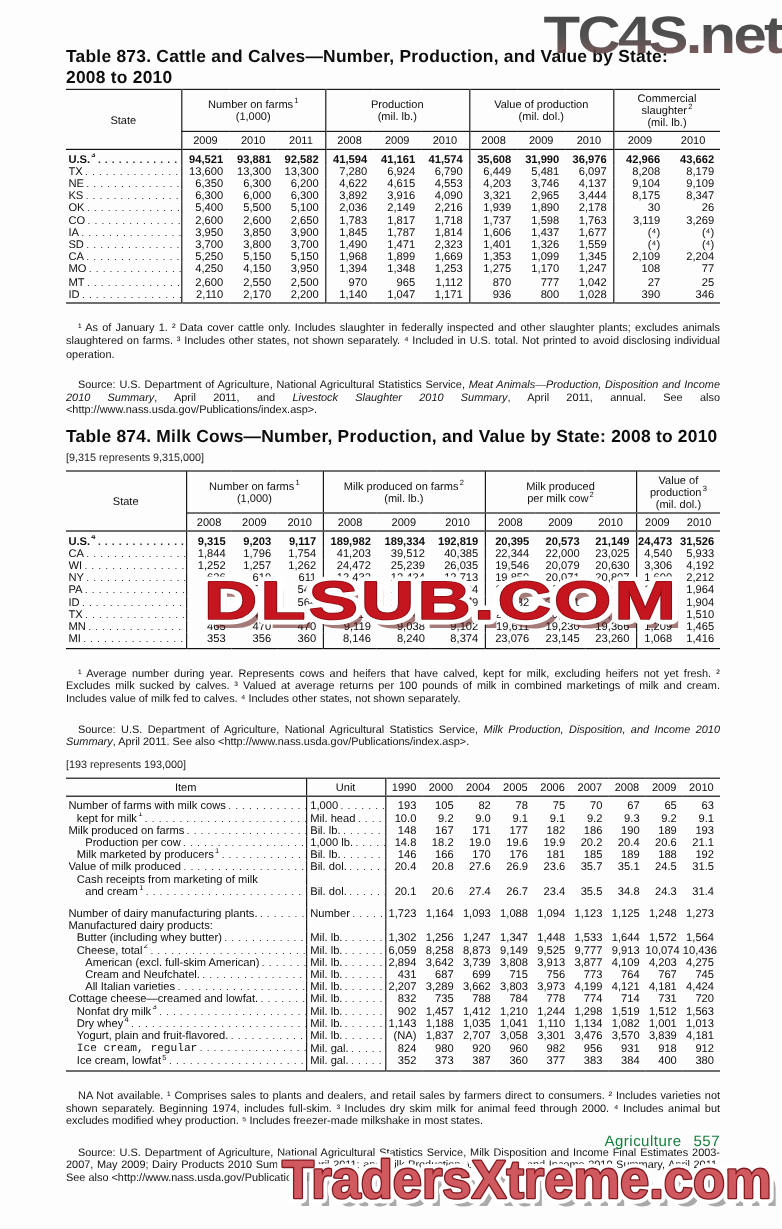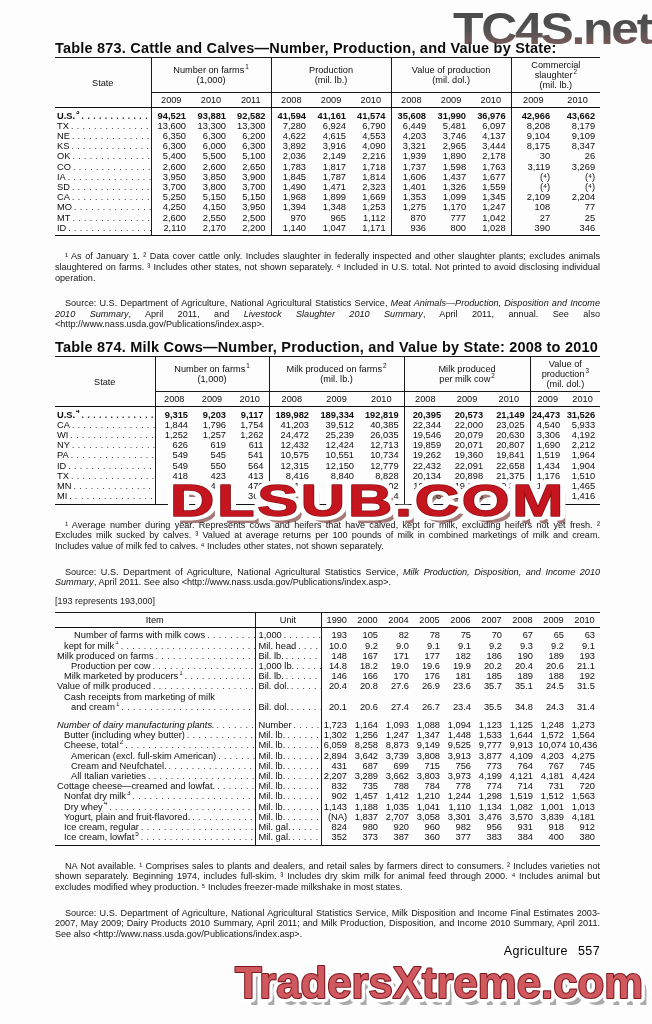--- a/index.html
+++ b/index.html
@@ -29,34 +29,35 @@
         letter-spacing:.5px;padding-left:2px;}
   td.state,td.item{padding-left:2px;overflow:hidden;}
   td.unit{overflow:hidden;padding-left:3px;}
   tr.sp td{height:8px;}
   sup{font-size:6.3px;vertical-align:super;line-height:0;margin-left:1px;}
   .fn{font-size:9.1px;line-height:10.6px;text-align:justify;margin:15px 0 0 0;
       text-indent:10px;color:#141414;width:545px;}
   .fn-block{margin-bottom:8px;}
   .it{font-style:italic;}
   .pg-head{position:absolute;top:944px;right:52px;font-size:12.5px;letter-spacing:.4px;
-           color:#000000;}
+           color:#15803d;}
   .pg-head .num{margin-left:10px;}
   .credit{position:absolute;top:964px;left:55px;font-size:9px;color:#1b1b1b;}
   svg.wm{position:absolute;pointer-events:none;}
   #wm-top{top:0;right:-3px;opacity:.88;}
   #wm-mid{left:163px;top:472px;}
   #wm-bot{left:226px;top:952px;}
 </style>
 </head>
 <body>
 
 <div class="page">
 
   <h2 class="t-title">Table 873. Cattle and Calves—Number, Production, and Value by State:</h2>
+  <h2 class="t-title">2008 to 2010</h2>
 
   <table id="t873">
       <colgroup>
         <col style="width: 96px;">
         <col style="width: 40px;">
         <col style="width: 40px;">
         <col style="width: 40px;">
         <col style="width: 40px;">
         <col style="width: 40px;">
         <col style="width: 40px;">
@@ -332,20 +333,21 @@
         </tr>
       </tbody>
   </table>
 
   <div class="fn-block">
     <p class="fn">¹ As of January 1. ² Data cover cattle only. Includes slaughter in federally inspected and other slaughter plants; excludes animals slaughtered on farms. ³ Includes other states, not shown separately. ⁴ Included in U.S. total. Not printed to avoid disclosing individual operation.</p>
     <p class="fn"><span>Source: U.S. Department of Agriculture, National Agricultural Statistics Service, </span><span class="it">Meat Animals—Production, Disposition and Income 2010 Summary</span><span>, April 2011, and </span><span class="it">Livestock Slaughter 2010 Summary</span><span>, April 2011, annual. See also &lt;http://www.nass.usda.gov/Publications/index.asp&gt;.</span></p>
   </div>
 
   <h2 class="t-title mt">Table 874. Milk Cows—Number, Production, and Value by State: 2008 to 2010</h2>
+  <div class="headnote">[9,315 represents 9,315,000]</div>
 
   <table id="t874">
       <colgroup>
         <col style="width: 100px;">
         <col style="width: 38px;">
         <col style="width: 38px;">
         <col style="width: 38px;">
         <col style="width: 45px;">
         <col style="width: 45px;">
         <col style="width: 45px;">
@@ -598,21 +600,21 @@
           <th class="yr">2007</th>
           <th class="yr">2008</th>
           <th class="yr">2009</th>
           <th class="yr">2010</th>
         </tr>
       </thead>
     <tbody>
         <tr>
           <td class="item">
             <div class="sc">
-              <span class="lbl" style="padding-left: 0px; margin-left: 17px;">Number of farms with milk cows</span>
+              <span class="lbl" style="padding-left: 0px;">Number of farms with milk cows</span>
               <span class="dots"> . . . . . . . . . . . . . . . . . . . . . . . . . . . . . . . . . . . . . . . . . . . . . . . . . . . . . . . . . . . . . . . . . . . . . . . . . . . . . . . .</span>
             </div>
           </td>
           <td class="unit vl">
             <div class="sc">
               <span class="lbl">1,000</span>
               <span class="dots"> . . . . . . . . . . . . . . . . . . . . . . . . . . . . . . . . . . . . . . . . . . . . . . . . . . . . . . . . . . . . . . . . . . . . . . . . . . . . . . . .</span>
             </div>
           </td>
           <td class="num vl">193</td>
@@ -785,21 +787,21 @@
           <td class="num"></td>
           <td class="num"></td>
           <td class="num"></td>
           <td class="num"></td>
           <td class="num"></td>
           <td class="num"></td>
         </tr>
         <tr>
           <td class="item">
             <div class="sc">
-              <span class="lbl" style="padding-left: 0px; font-style: italic;">Number of dairy manufacturing plants.</span>
+              <span class="lbl" style="padding-left: 0px;">Number of dairy manufacturing plants.</span>
               <span class="dots"> . . . . . . . . . . . . . . . . . . . . . . . . . . . . . . . . . . . . . . . . . . . . . . . . . . . . . . . . . . . . . . . . . . . . . . . . . . . . . . . .</span>
             </div>
           </td>
           <td class="unit vl">
             <div class="sc">
               <span class="lbl">Number</span>
               <span class="dots"> . . . . . . . . . . . . . . . . . . . . . . . . . . . . . . . . . . . . . . . . . . . . . . . . . . . . . . . . . . . . . . . . . . . . . . . . . . . . . . . .</span>
             </div>
           </td>
           <td class="num vl">1,723</td>
@@ -808,20 +810,37 @@
           <td class="num">1,088</td>
           <td class="num">1,094</td>
           <td class="num">1,123</td>
           <td class="num">1,125</td>
           <td class="num">1,248</td>
           <td class="num">1,273</td>
         </tr>
         <tr>
           <td class="item">
             <div class="sc">
+              <span class="lbl" style="padding-left: 0px;">Manufactured dairy products:</span>
+            </div>
+          </td>
+          <td class="unit vl"></td>
+          <td class="num vl"></td>
+          <td class="num"></td>
+          <td class="num"></td>
+          <td class="num"></td>
+          <td class="num"></td>
+          <td class="num"></td>
+          <td class="num"></td>
+          <td class="num"></td>
+          <td class="num"></td>
+        </tr>
+        <tr>
+          <td class="item">
+            <div class="sc">
               <span class="lbl" style="padding-left: 7px;">Butter (including whey butter)</span>
               <span class="dots"> . . . . . . . . . . . . . . . . . . . . . . . . . . . . . . . . . . . . . . . . . . . . . . . . . . . . . . . . . . . . . . . . . . . . . . . . . . . . . . . .</span>
             </div>
           </td>
           <td class="unit vl">
             <div class="sc">
               <span class="lbl">Mil. lb.</span>
               <span class="dots"> . . . . . . . . . . . . . . . . . . . . . . . . . . . . . . . . . . . . . . . . . . . . . . . . . . . . . . . . . . . . . . . . . . . . . . . . . . . . . . . .</span>
             </div>
           </td>
@@ -1015,21 +1034,21 @@
           <td class="num">3,058</td>
           <td class="num">3,301</td>
           <td class="num">3,476</td>
           <td class="num">3,570</td>
           <td class="num">3,839</td>
           <td class="num">4,181</td>
         </tr>
         <tr>
           <td class="item">
             <div class="sc">
-              <span class="lbl" style="padding-left: 7px;">Ice cream, regular</span>
+              <span class="lbl" style="padding-left: 7px; font-family: Liberation Mono, monospace;">Ice cream, regular</span>
               <span class="dots"> . . . . . . . . . . . . . . . . . . . . . . . . . . . . . . . . . . . . . . . . . . . . . . . . . . . . . . . . . . . . . . . . . . . . . . . . . . . . . . . .</span>
             </div>
           </td>
           <td class="unit vl">
             <div class="sc">
               <span class="lbl">Mil. gal.</span>
               <span class="dots"> . . . . . . . . . . . . . . . . . . . . . . . . . . . . . . . . . . . . . . . . . . . . . . . . . . . . . . . . . . . . . . . . . . . . . . . . . . . . . . . .</span>
             </div>
           </td>
           <td class="num vl">824</td>

